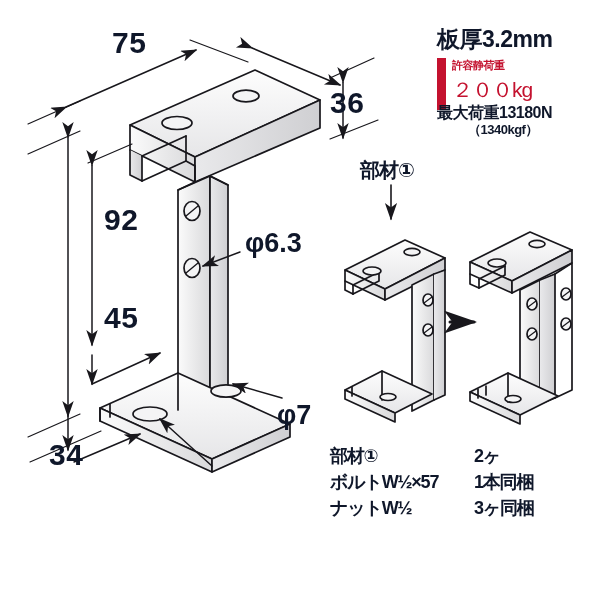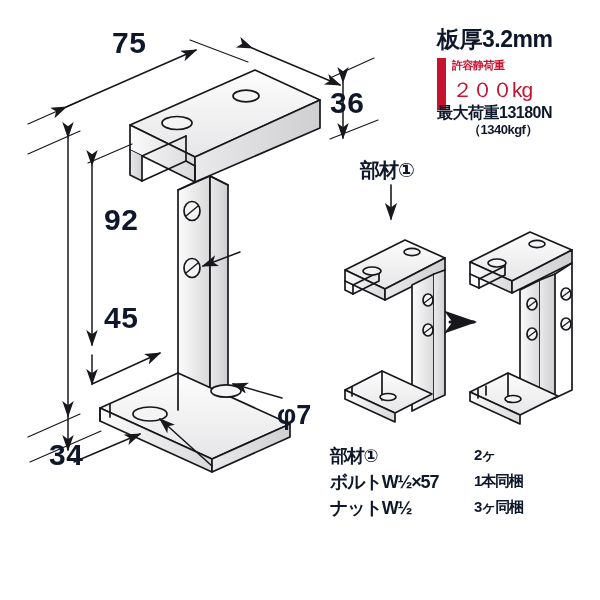--- a/index.html
+++ b/index.html
@@ -21,21 +21,21 @@
 
   .spec-thick{font-size:23px;font-weight:700;letter-spacing:-0.5px;}
   .spec-red-small{font-size:11px;font-weight:700;color:#c4122f;letter-spacing:-0.5px;}
   .spec-red-big{font-size:21px;font-weight:400;color:#c4122f;letter-spacing:-1px;}
   .spec-black{font-size:16px;font-weight:700;letter-spacing:-0.5px;}
   .spec-black-sm{font-size:13px;font-weight:700;letter-spacing:-0.5px;}
   .redbar{position:absolute;background:#c4122f;}
 
   .label-jp{font-size:20px;font-weight:700;letter-spacing:-1px;}
   .plist{font-size:18px;font-weight:700;letter-spacing:-1.2px;}
-  .plist-qty{font-size:15px;font-weight:700;letter-spacing:-1.2px;}
+  .plist-qty{font-size:18px;font-weight:700;letter-spacing:-1.2px;}
 </style>
 </head>
 <body>
 
 <div id="sheet">
 
   <svg class="svg-layer" viewBox="0 0 600 600">
     <defs>
       <marker id="ah" markerWidth="9" markerHeight="9" refX="8" refY="3.2" orient="auto">
         <path d="M0,0 L9,3.2 L0,6.4 L2.4,3.2 Z" fill="#18171c"></path>
@@ -226,20 +226,21 @@
     <div class="txt spec-black" style="left:437px;top:105px;">最大荷重13180N</div>
     <div class="txt spec-black-sm" style="left:468px;top:123px;">（1340kgf）</div>
   </div>
 
   <div class="txt dim" style="left:112px;top:28px;">75</div>
   <div class="txt dim" style="left:330px;top:88px;">36</div>
   <div class="txt dim" style="left:104px;top:205px;">92</div>
   <div class="txt dim" style="left:104px;top:303px;">45</div>
   <div class="txt dim" style="left:49px;top:440px;">34</div>
 
+  <div class="txt phi" style="left:245px;top:230px;">φ6.3</div>
   <div class="txt phi" style="left:277px;top:402px;">φ7</div>
 
   <div class="txt label-jp" style="left:360px;top:160px;">部材①</div>
 
   <div>
     <div class="txt plist" style="left:330px;top:447px;">部材①</div>
     <div class="txt plist-qty" style="left:474px;top:447px;">2ヶ</div>
 
     <div class="txt plist" style="left:330px;top:473px;">ボルトW½×57</div>
     <div class="txt plist-qty" style="left:474px;top:473px;">1本同梱</div>

